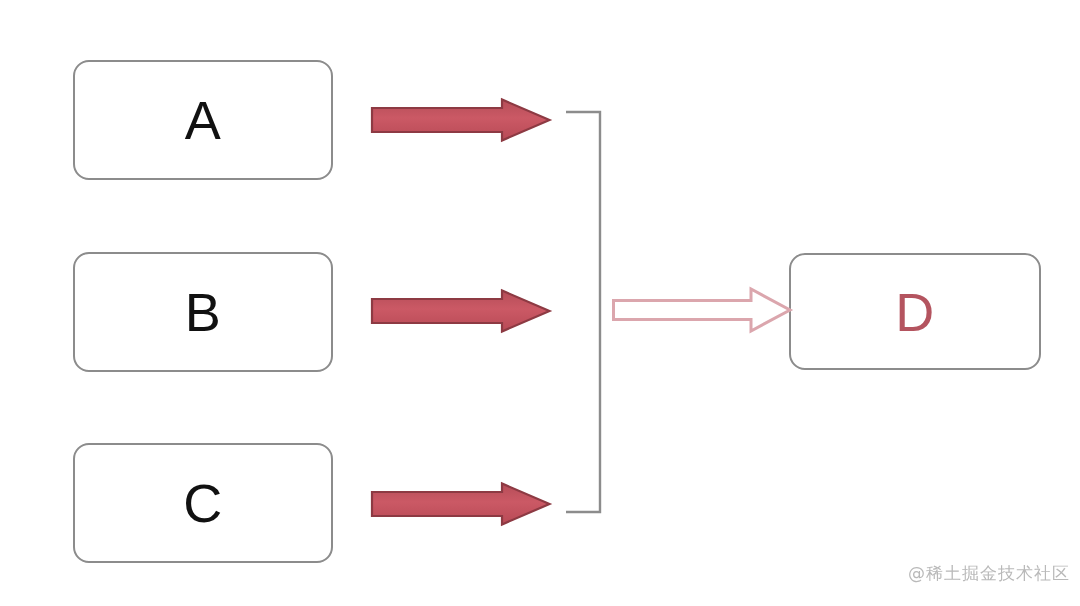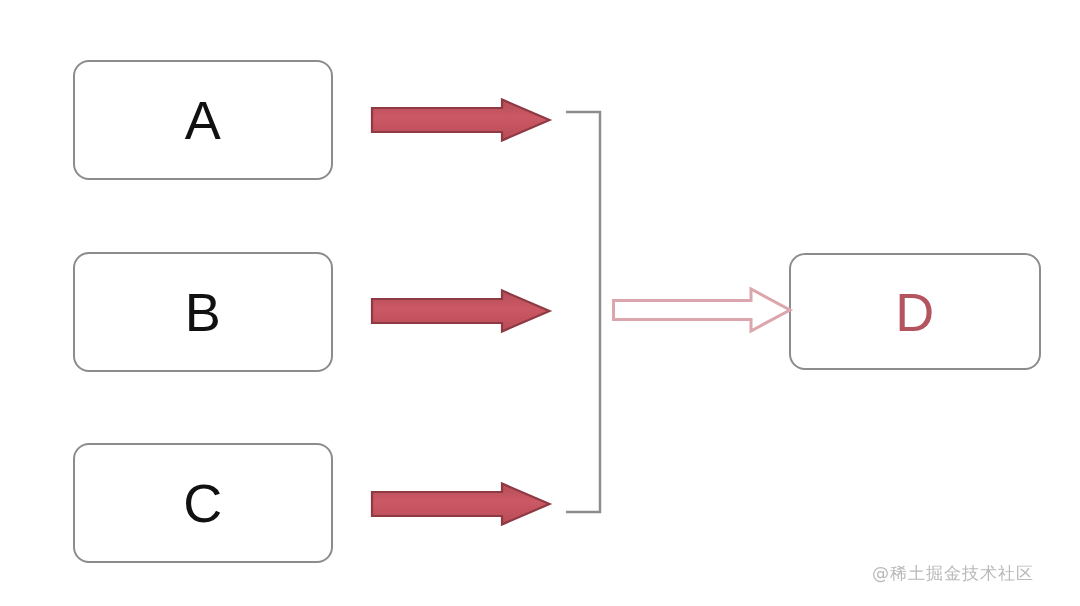--- a/index.html
+++ b/index.html
@@ -111,15 +111,15 @@
   </svg>
 
   <svg class="bracket-svg" style="left:560px; top:105px;" width="50" height="415" viewBox="0 0 50 415">
     <path d="M6,7 L40,7 L40,407 L6,407" fill="none" stroke="#8c8c8c" stroke-width="2.4" stroke-linecap="butt" stroke-linejoin="miter"></path>
   </svg>
 
   <svg class="arrow-svg" style="left:611px; top:286px;" width="182" height="48" viewBox="0 0 182 48">
     <path d="M2.5,14.5 L140,14.5 L140,3 L179,24 L140,45 L140,33.5 L2.5,33.5 Z" fill="#ffffff" stroke="#dba6ad" stroke-width="3" stroke-linejoin="miter"></path>
   </svg>
 
-  <div class="watermark" style="left:872px; top:562px;">@稀土掘金技术社区</div>
+  <div class="watermark" style="left:908px; top:562px;">@稀土掘金技术社区</div>
 
 </div>
 
 </body></html>

